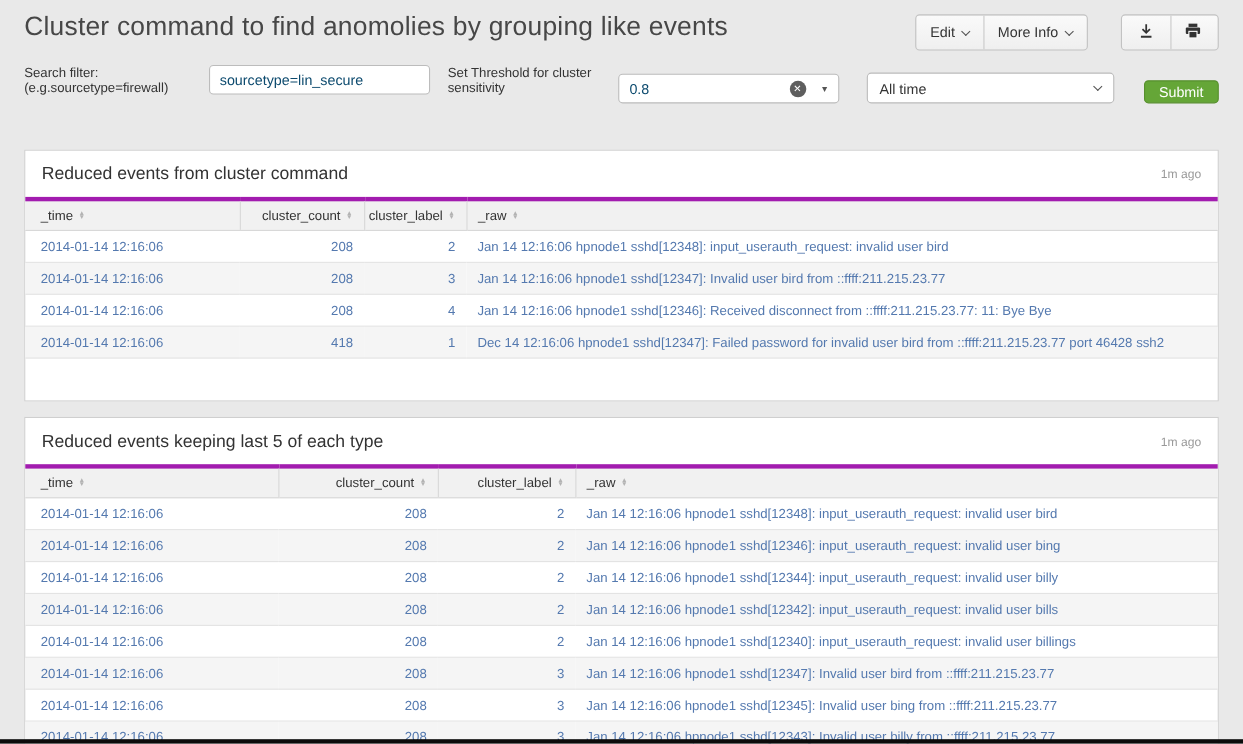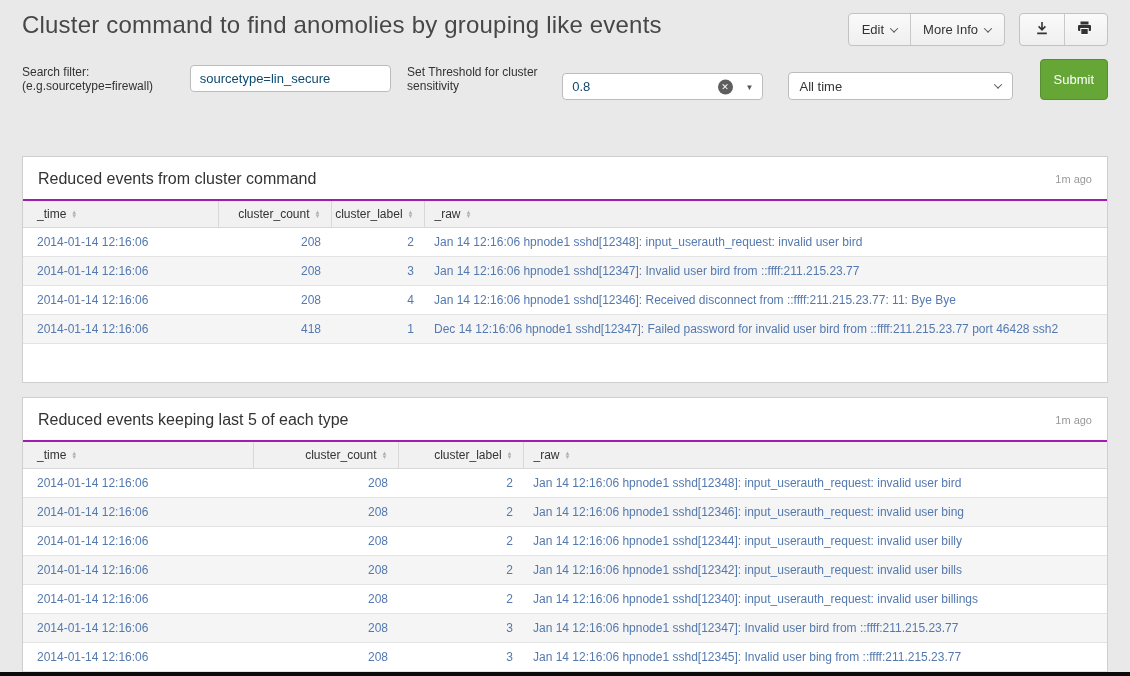--- a/index.html
+++ b/index.html
@@ -8,21 +8,21 @@
     width: 1130px; height: 676px; overflow: hidden;
     background: #e9e9e9;
     font-family: "Liberation Sans", sans-serif;
     position: relative;
   }
   .dash { padding: 0 22px; }
 
   
   .dash-header { display: flex; justify-content: space-between; align-items: flex-start; padding-top: 11px; }
   h1.page-title { margin: 0; font-size: 24px; font-weight: 400; color: #474747; letter-spacing: .2px; }
-  .header-controls { display: flex; gap: 14px; margin-top: 2px; }
+  .header-controls { display: flex; gap: 30px; margin-top: 2px; }
   .btn-group { display: flex; border: 1px solid #c2c2c2; border-radius: 4px; overflow: hidden;
                background: linear-gradient(#fafafa, #efefef); }
   .btn { border: none; background: transparent; padding: 7px 13px; font-size: 13px; color: #333;
          font-family: inherit; display: flex; align-items: center; gap: 7px; cursor: pointer; }
   .btn + .btn { border-left: 1px solid #c9c9c9; padding-left: 12px; }
   .chev { width: 6px; height: 6px; border-right: 1.5px solid #555; border-bottom: 1.5px solid #555;
           transform: rotate(45deg) translate(-1px,-1px); display: inline-block; }
   .icon-btn { padding: 7px 15px; }
 
   
@@ -38,33 +38,33 @@
   .combo { position: relative; width: 240px; }
   .combo input { width: 100%; padding-right: 42px; }
   .clear-icon { position: absolute; right: 30px; top: 50%; transform: translateY(-50%);
                 width: 15px; height: 15px; background: #5e5e5e; border-radius: 50%;
                 color: #fff; font-size: 9px; line-height: 15px; text-align: center; cursor: pointer; }
   .combo-caret { position: absolute; right: 9px; top: 50%; transform: translateY(-50%);
                  font-size: 8px; color: #555; cursor: pointer; }
   .time-select { width: 225px; height: 28px; background: #fff; border: 1px solid #bcbcbc; border-radius: 4px;
                  display: flex; align-items: center; justify-content: space-between; padding: 0 11px;
                  font-size: 13px; color: #333; cursor: pointer; }
-  .submit-btn { height: 41px; padding: 0 13px; background: #65a637; border: 1px solid #578f2e;
+  .submit-btn { height: 21px; padding: 0 13px; background: #65a637; border: 1px solid #578f2e;
                 border-radius: 4px; color: #fff; font-size: 13px; font-family: inherit; cursor: pointer; }
 
   
   .panel { background: #fff; border: 1px solid #cfcfcf; }
-  .panel-1 { margin-top: 56px; }
+  .panel-1 { margin-top: 42px; }
   .panel-2 { margin-top: 14px; }
   .panel-header { display: flex; justify-content: space-between; align-items: center; padding: 13px 15px 11px; }
   .panel-title { font-size: 16px; font-weight: 400; color: #333; }
   .panel-age { font-size: 11px; color: #999; }
 
   table.results { width: 100%; border-collapse: collapse; table-layout: fixed; font-size: 12px; }
-  table.results thead th { background: #f1f1f1; border-top: 2px solid #a21caf; border-bottom: 1px solid #d8d8d8;
+  table.results thead th { background: #f1f1f1; border-top: 4px solid #a21caf; border-bottom: 1px solid #d8d8d8;
                            padding: 6px 10px; font-weight: 400; color: #333; text-align: right; cursor: pointer; }
   table.results thead th + th { border-left: 1px solid #d8d8d8; }
   table.results th:first-child, table.results td:first-child { padding-left: 14px; }
   .th-inner { display: flex; align-items: center; gap: 5px; }
   th.num .th-inner { justify-content: flex-end; }
   .sort-icon { display: inline-flex; flex-direction: column; font-size: 6px; line-height: 4px; color: #b3b3b3; }
   table.results tbody td { padding: 7px 10px; color: #5479af; border-top: 1px solid #e3e3e3;
                            vertical-align: top; word-wrap: break-word; cursor: pointer; }
   table.results tbody tr:first-child td { border-top: none; }
   table.results tbody tr:nth-child(even) { background: #f5f5f5; }

